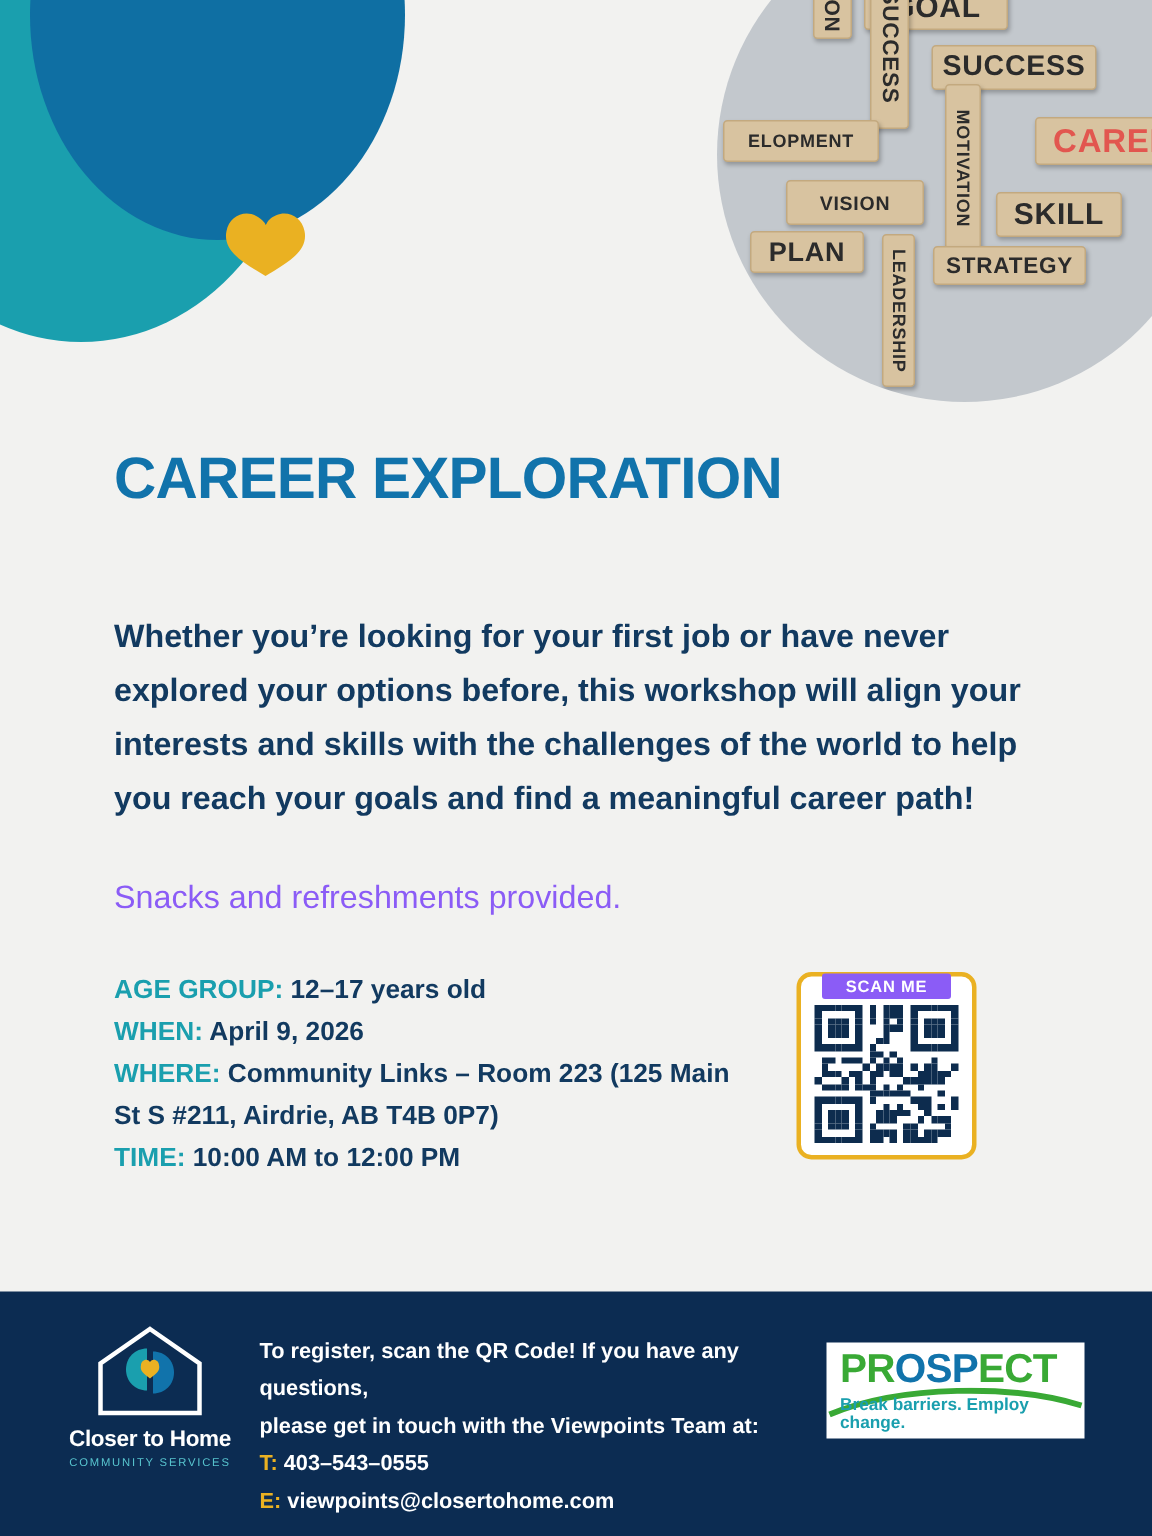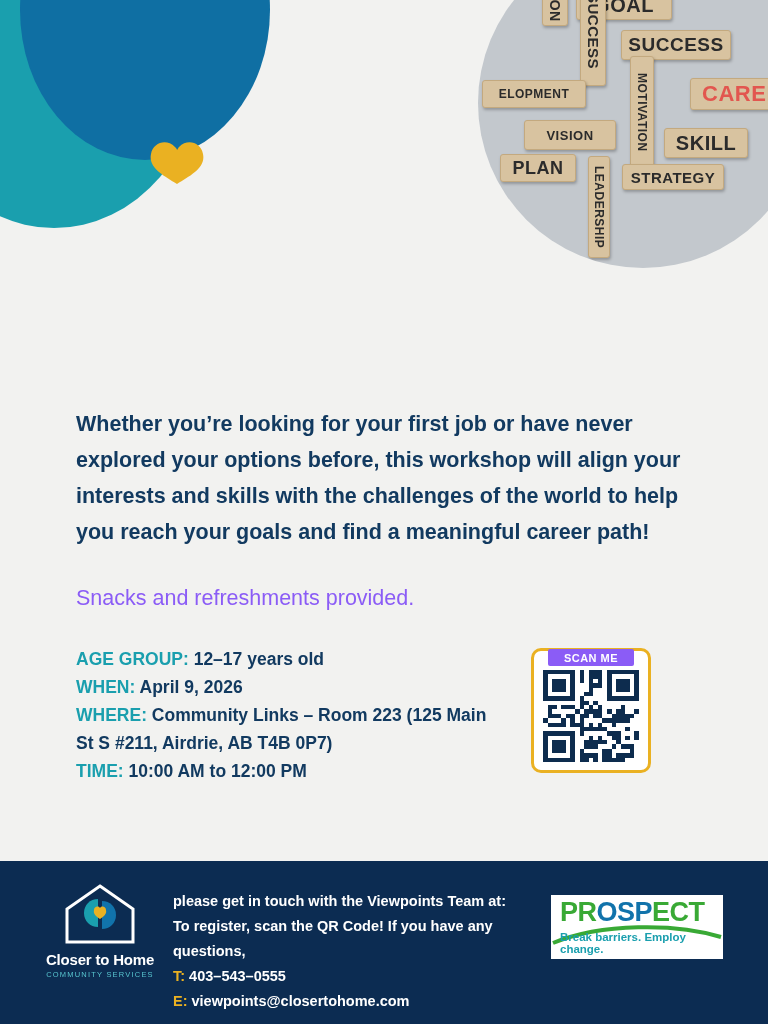--- a/index.html
+++ b/index.html
@@ -227,20 +227,21 @@
       <div class="tile red" style="left:212px; top:140px; width:120px; height:32px; font-size:22px;">CAREER</div>
       <div class="tile" style="left:46px; top:182px; width:92px; height:30px; font-size:13px;">VISION</div>
       <div class="tile vert" style="left:152px; top:118px; width:24px; height:112px; font-size:12px;">MOTIVATION</div>
       <div class="tile" style="left:186px; top:190px; width:84px; height:30px; font-size:20px;">SKILL</div>
       <div class="tile" style="left:22px; top:216px; width:76px; height:28px; font-size:18px;">PLAN</div>
       <div class="tile" style="left:144px; top:226px; width:102px; height:26px; font-size:15px;">STRATEGY</div>
       <div class="tile vert" style="left:110px; top:218px; width:22px; height:102px; font-size:12px;">LEADERSHIP</div>
     </div>
   </div>
 
+  <h1 class="title">CAREER EXPLORATION</h1>
 
   <p class="body-copy">Whether you’re looking for your first job or have never explored your options before, this workshop will align your interests and skills with the challenges of the world to help you reach your goals and find a meaningful career path!</p>
   <p class="snacks">Snacks and refreshments provided.</p>
 
   <div class="details">
     <div>
       <span class="lbl">AGE GROUP:</span><span> 12–17 years old</span>
     </div>
     <div>
       <span class="lbl">WHEN:</span><span> April 9, 2026</span>
@@ -709,22 +710,22 @@
           <path d="M20 30c0-8 6-14 14-14v28c-8 0-14-6-14-14z" fill="#1a9fae"></path>
           <path d="M38 18c8 0 14 6 14 14s-6 14-14 14z" fill="#1173ab"></path>
           <path d="M36 36c-4-3-7-5-6-9 0-3 4-5 6-2 2-3 6-1 6 2 1 4-2 6-6 9z" fill="#eab122"></path>
         </svg>
       </div>
       <div class="cth-name">Closer to Home</div>
       <div class="cth-sub">COMMUNITY SERVICES</div>
     </div>
 
     <div class="footer-text">
+      <div>To register, scan the QR Code! If you have any questions,</div>
       <div>please get in touch with the Viewpoints Team at:</div>
-      <div>To register, scan the QR Code! If you have any questions,</div>
       <div>
         <span class="ylw">T:</span><span> 403–543–0555</span>
       </div>
       <div>
         <span class="ylw">E:</span><span> viewpoints@closertohome.com</span>
       </div>
     </div>
 
     <div class="prospect">
       <div class="prospect-word">

